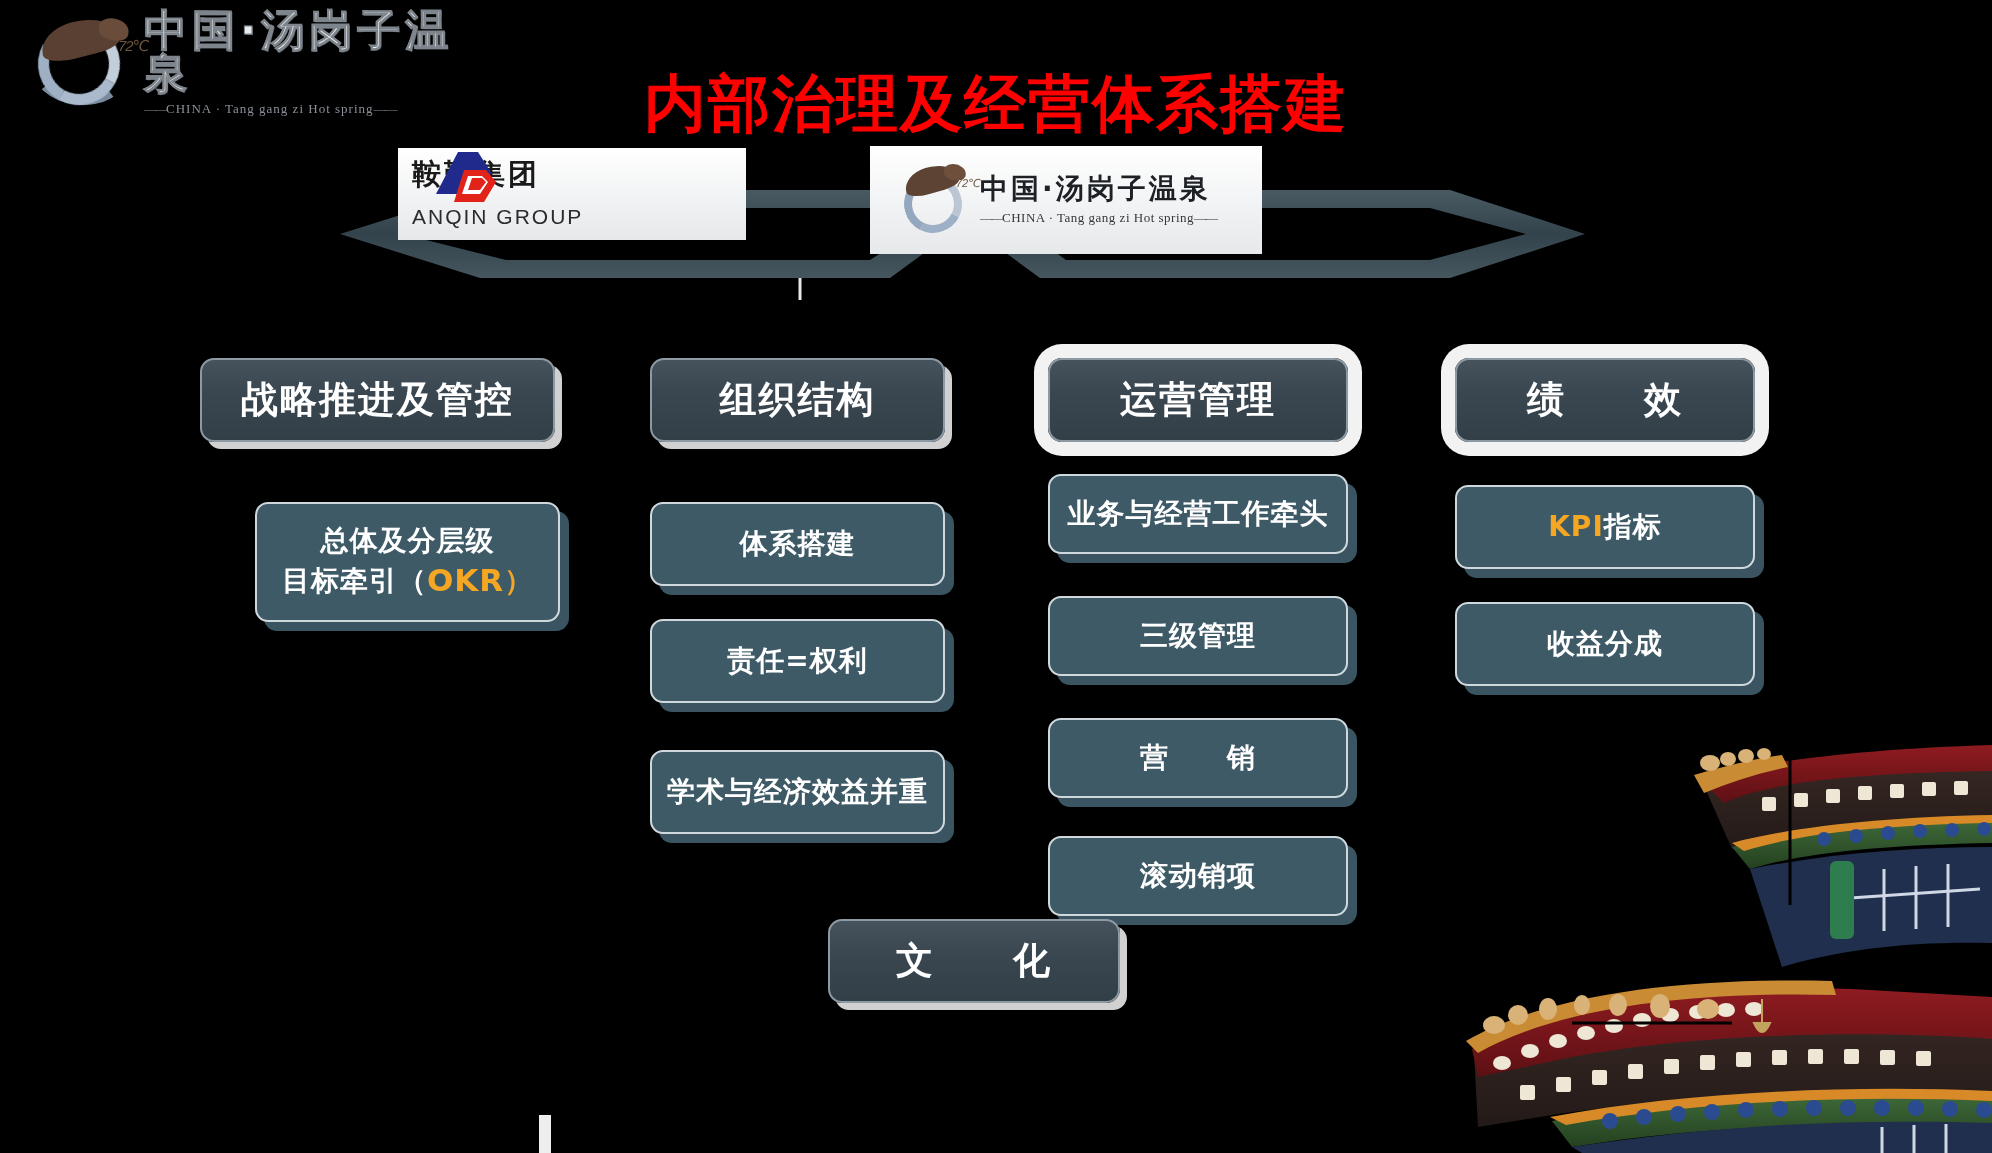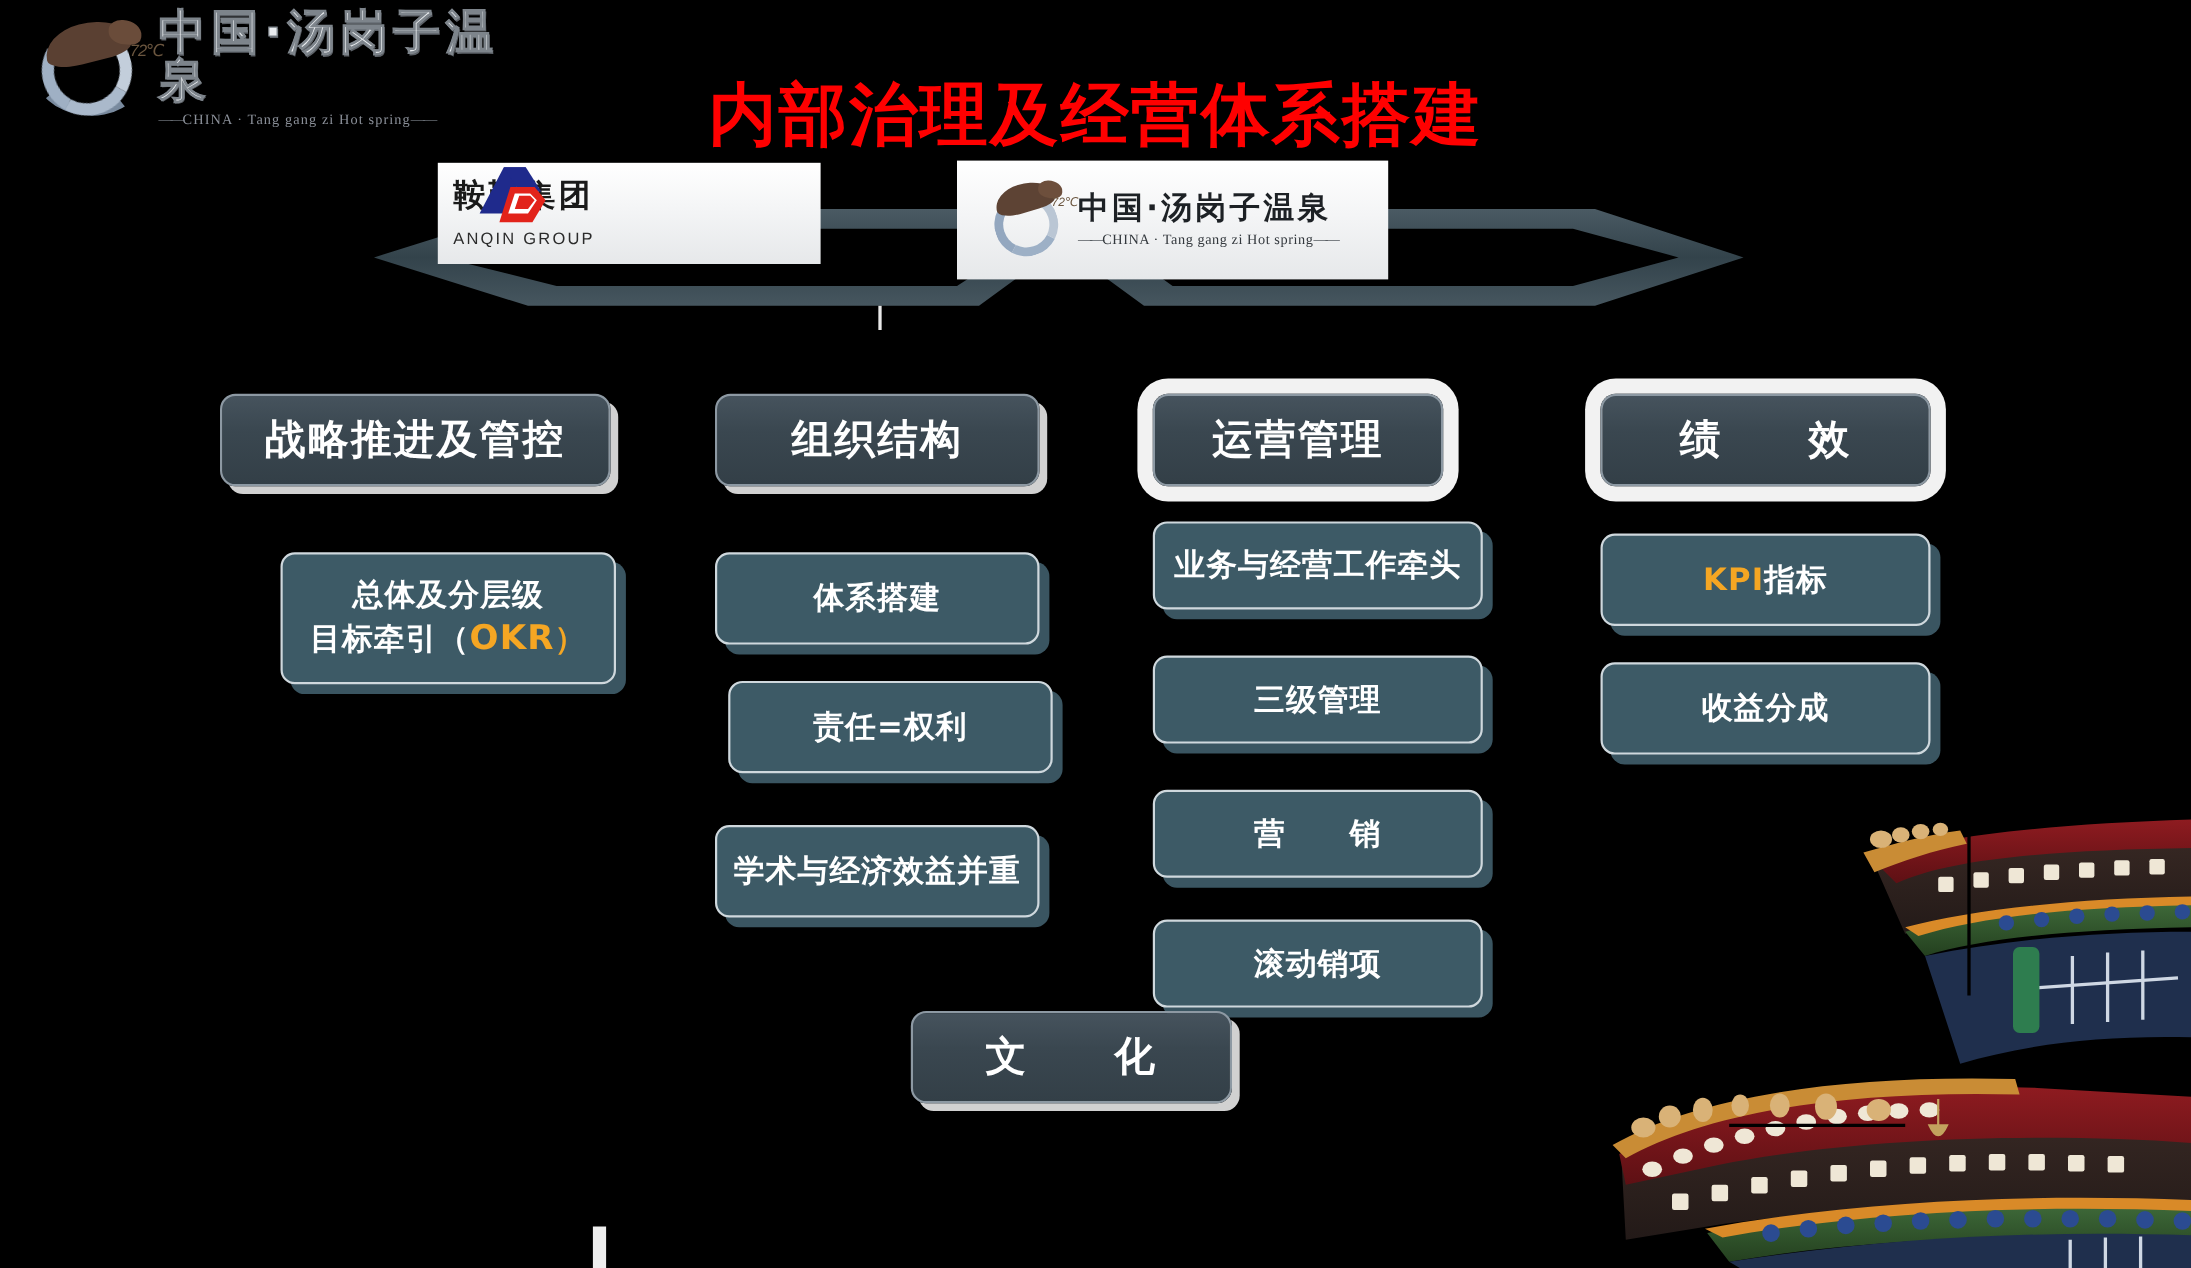--- a/index.html
+++ b/index.html
@@ -100,21 +100,21 @@
   .plate-right { left: 540px; top: -22px; width: 392px; height: 108px; }
 
   .anqin-logo { width: 66px; height: 56px; margin-left: 36px; flex:0 0 auto; }
   .anqin-text { margin-left: 14px; }
   .anqin-cn {
     font-size: 29px; font-weight: 700; color: #1a1a1a; letter-spacing: 3px;
     line-height: 1.05;
     font-family: "DejaVu Sans", "Liberation Sans", sans-serif;
   }
   .anqin-en {
-    font-size: 15px; color: #2b2b2b; letter-spacing: 2px; margin-top: 16px;
+    font-size: 21px; color: #2b2b2b; letter-spacing: 2px; margin-top: 16px;
     font-family: "Liberation Sans", sans-serif;
   }
 
   .tg-mark { position: relative; width: 76px; height: 74px; margin-left: 26px; flex:0 0 auto; }
   .tg-ring {
     position: absolute; left: 8px; top: 12px;
     width: 58px; height: 58px; border-radius: 50%;
     border: 8px solid transparent;
     border-bottom-color: #9db0c6; border-left-color: #93a7bf; border-right-color: #bac6d4;
     transform: rotate(-18deg);
@@ -245,24 +245,24 @@
     <span>总体及分层级</span>
     <span style="display:flex;align-items:center;">
       <span>目标牵引（</span>
       <span class="accent" style="font-size:31px;">OKR</span>
       <span class="accent">）</span>
     </span>
   </div>
 
   <div class="hdr" style="left:650px; top:358px; width:295px;">组织结构</div>
   <div class="box" style="left:650px; top:502px; width:295px; height:84px;">体系搭建</div>
-  <div class="box" style="left:650px; top:619px; width:295px; height:84px;margin-left:12px;">责任=权利</div>
+  <div class="box" style="left:650px; top:619px; width:295px; height:84px;">责任=权利</div>
   <div class="box" style="left:650px; top:750px; width:295px; height:84px;">学术与经济效益并重</div>
 
-  <div class="hdr glow" style="left:1048px; top:358px; width:264px;">运营管理</div>
+  <div class="hdr glow" style="left:1048px; top:358px; width:300px;">运营管理</div>
   <div class="box" style="left:1048px; top:474px; width:300px; height:80px;">业务与经营工作牵头</div>
   <div class="box" style="left:1048px; top:718px; width:300px; height:80px;">营　　销</div>
   <div class="box" style="left:1048px; top:596px; width:300px; height:80px;">三级管理</div>
   <div class="box" style="left:1048px; top:836px; width:300px; height:80px;">滚动销项</div>
 
   <div class="hdr glow" style="left:1455px; top:358px; width:300px;">绩　　效</div>
   <div class="box" style="left:1455px; top:485px; width:300px; height:84px;">
     <span class="accent">KPI</span>
       <span>指标</span>
   </div>

